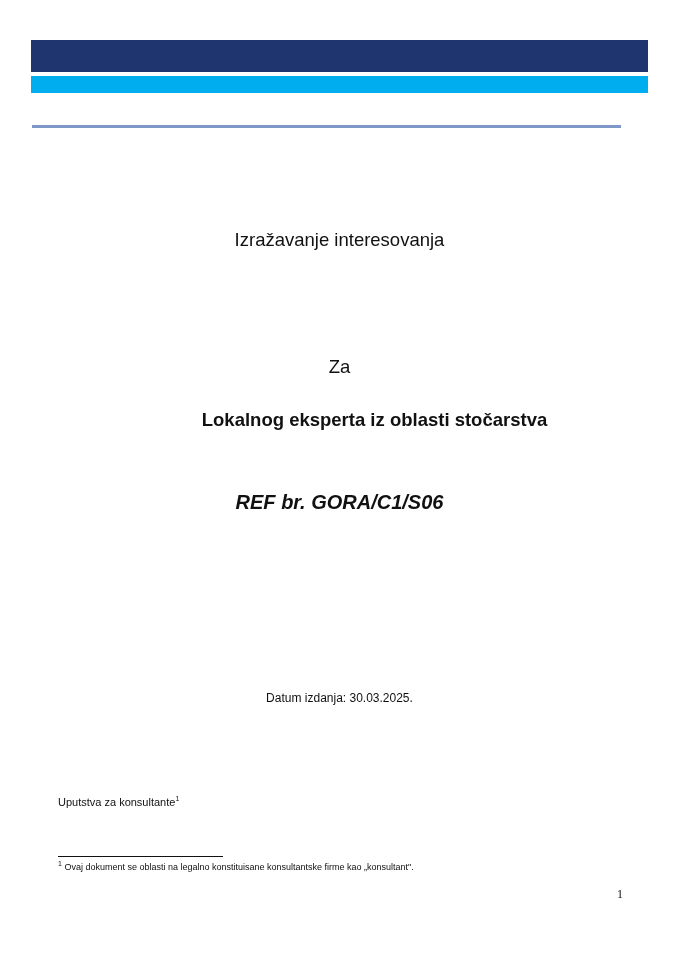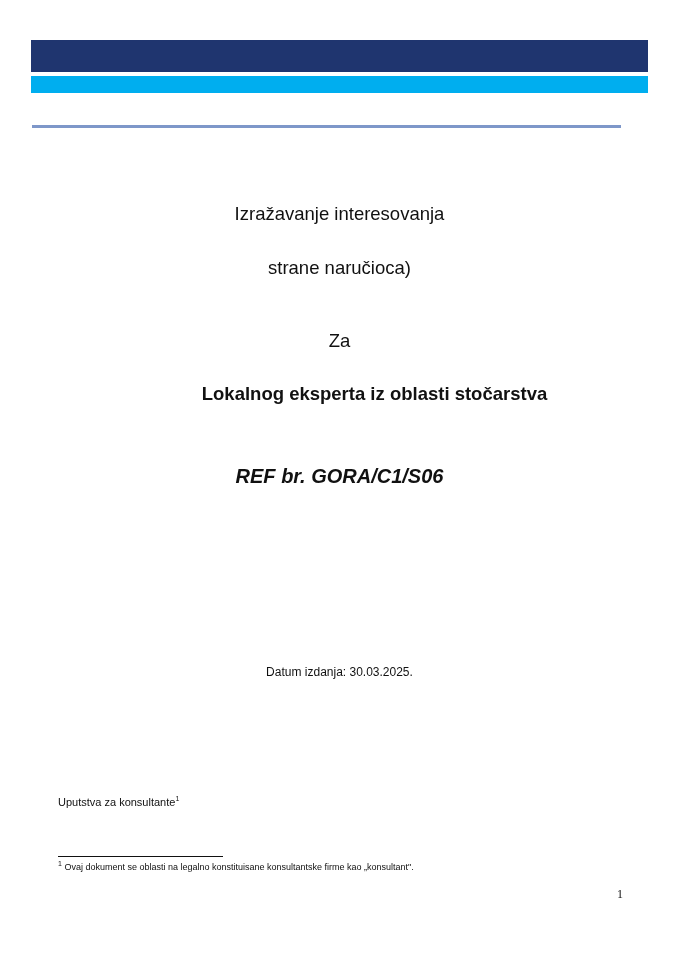--- a/index.html
+++ b/index.html
@@ -37,20 +37,21 @@
       top: 125px;
       width: 589px;
       height: 3px;
       background: #7e97c9;
     }
     .center-text {
       position: absolute;
       left: 0;
       width: 679px;
       text-align: center;
+      margin-top: 26px;
     }
     .title {
       top: 203px;
       font-size: 18.5px;
     }
     .subtitle {
       top: 256px;
       font-size: 18.5px;
       line-height: 24px;
     }
@@ -114,21 +115,20 @@
 </head>
 <body>
 
 <div class="bar-navy"></div>
 <div class="bar-cyan"></div>
 <div class="rule-line"></div>
 
 <div class="center-text title">Izražavanje interesovanja</div>
 
 <div class="center-text subtitle">
-  <span>strane naručioca)</span>
 </div>
 
 <div class="center-text za">Za</div>
 
 <div class="center-text expert">Lokalnog eksperta iz oblasti stočarstva</div>
 
 <div class="center-text ref">REF br. GORA/C1/S06</div>
 
 <div class="center-text date">Datum izdanja: 30.03.2025.</div>
 

